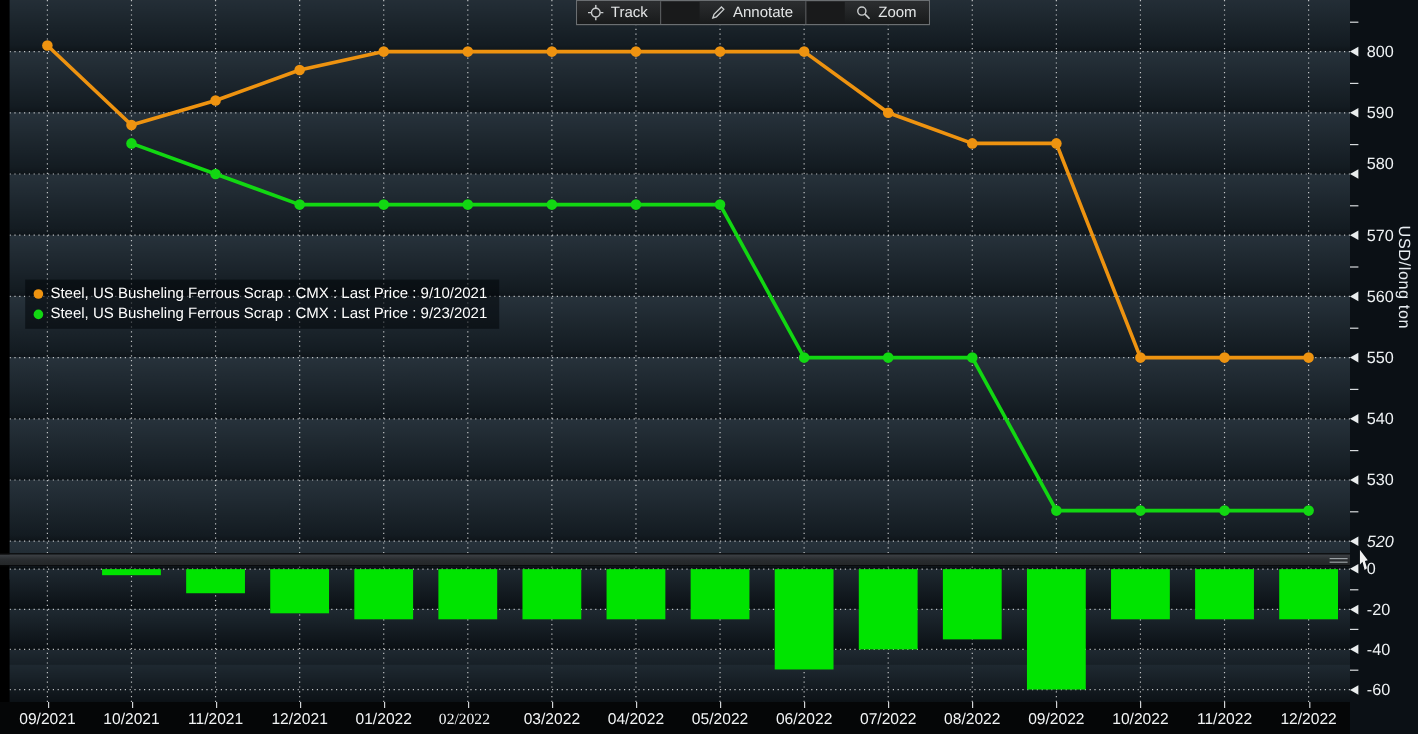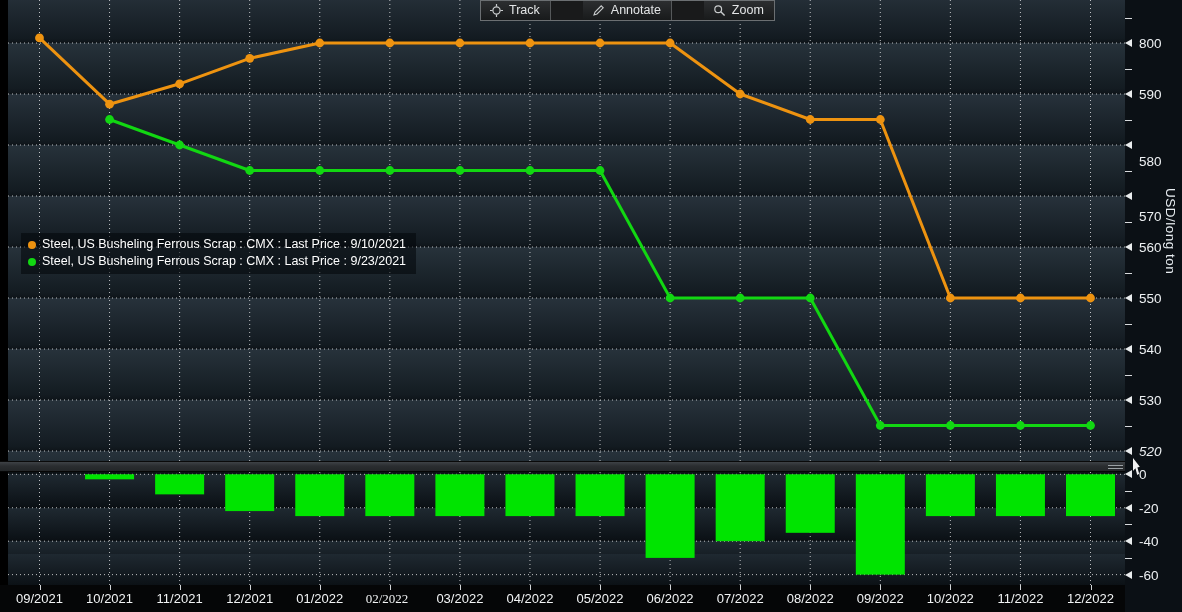--- a/index.html
+++ b/index.html
@@ -240,23 +240,23 @@
       <div class="x-label" style="left: 1058.5px;">12/2022</div>
     </div>
 
   <div class="y-axis" id="yAxis">
     <div class="y-title">USD/long ton</div>
   <div class="y-arrow" style="top: 43px;"></div>
       <div class="y-label" style="top: 43px;">800</div>
       <div class="y-arrow" style="top: 94px;"></div>
       <div class="y-label" style="top: 94px;">590</div>
       <div class="y-arrow" style="top: 145px;"></div>
-      <div class="y-label" style="top: 161px;">580</div>
+      <div class="y-label" style="top: 136px;">580</div>
       <div class="y-arrow" style="top: 196px;"></div>
-      <div class="y-label" style="top: 196px; margin-top: 20px;">570</div>
+      <div class="y-label" style="top: 196px;">570</div>
       <div class="y-arrow" style="top: 247px;"></div>
       <div class="y-label" style="top: 247px;">560</div>
       <div class="y-arrow" style="top: 298px;"></div>
       <div class="y-label" style="top: 298px;">550</div>
       <div class="y-arrow" style="top: 349px;"></div>
       <div class="y-label" style="top: 349px; text-align: center;">540</div>
       <div class="y-arrow" style="top: 400px;"></div>
       <div class="y-label" style="top: 400px;">530</div>
       <div class="y-arrow" style="top: 451px;"></div>
       <div class="y-label" style="top: 451px; font-style: italic;">520</div>

